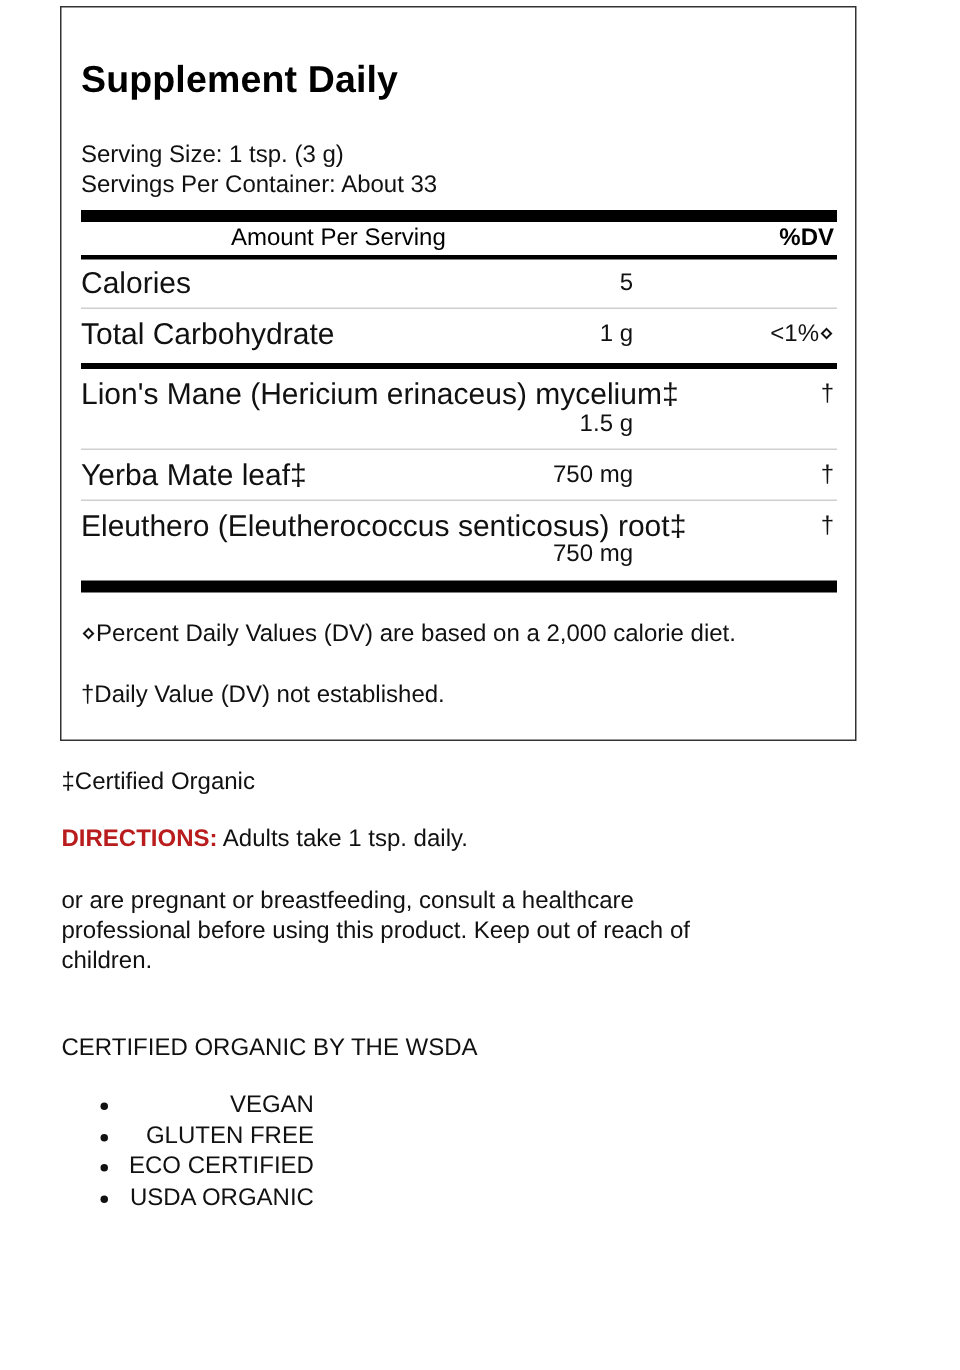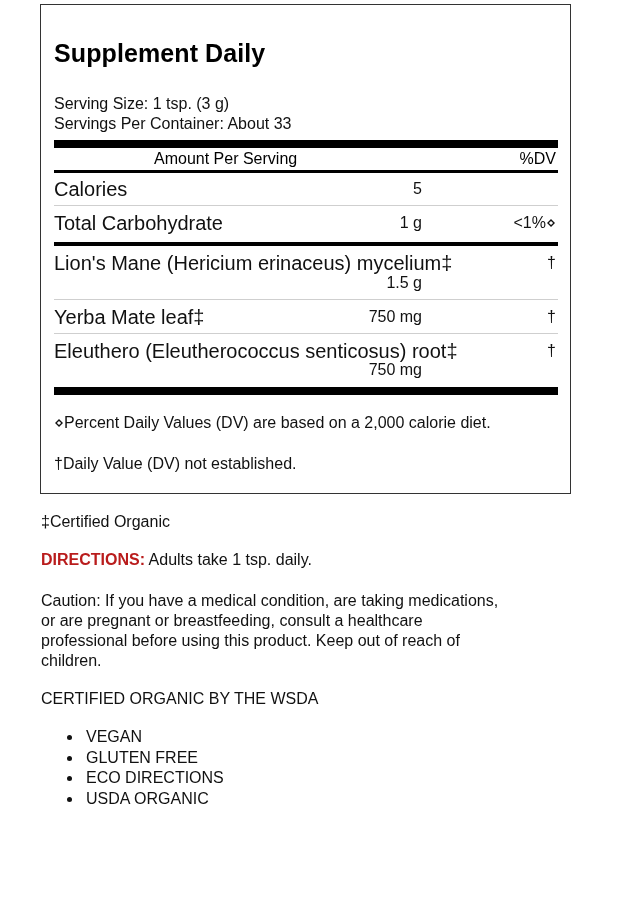--- a/index.html
+++ b/index.html
@@ -76,21 +76,21 @@
       font-size: 16px;
       font-weight: normal;
       color: #000;
       white-space: nowrap;
     }
     .hdr-dv {
       position: absolute;
       top: 145px;
       right: 2px;
       font-size: 16px;
-      font-weight: normal;
+      font-weight: bold;
       color: #000;
       white-space: nowrap;
     }
 
     .row-name {
       position: absolute;
       left: 0;
       font-size: 20px;
       line-height: 20px;
       white-space: nowrap;
@@ -143,20 +143,21 @@
       display: block;
       white-space: nowrap;
     }
     .badge-list {
       position: absolute;
       left: 65px;
       top: 727px;
       margin: 0;
       padding: 0;
       list-style: none;
+      text-align: right;
     }
     .badge-list li {
       position: relative;
       font-size: 16px;
       line-height: 20.5px;
       padding-left: 21px;
       white-space: nowrap;
     }
     .bullet-icon {
       position: absolute;
@@ -214,26 +215,25 @@
   </div>
 </div>
 
 <div class="below" style="top:512px;">‡Certified Organic</div>
 
 <div class="below" style="top:550px;">
   <b>DIRECTIONS:</b><span> Adults take 1 tsp. daily.</span>
 </div>
 
 <div class="caution">
-  <span class="caution-line">Caution: If you have a medical condition, are taking medications,</span>
   <span class="caution-line">or are pregnant or breastfeeding, consult a healthcare</span>
   <span class="caution-line">professional before using this product. Keep out of reach of</span>
   <span class="caution-line">children.</span>
 </div>
 
 <div class="below" style="top:689px;">CERTIFIED ORGANIC BY THE WSDA</div>
 
 <ul class="badge-list">
   <li><span class="bullet-icon"></span><span>VEGAN</span></li>
   <li><span class="bullet-icon"></span><span>GLUTEN FREE</span></li>
-  <li><span class="bullet-icon"></span><span>ECO DIRECTIONS</span></li>
+  <li><span class="bullet-icon"></span><span>ECO CERTIFIED</span></li>
   <li><span class="bullet-icon"></span><span>USDA ORGANIC</span></li>
 </ul>
 
 </body></html>

